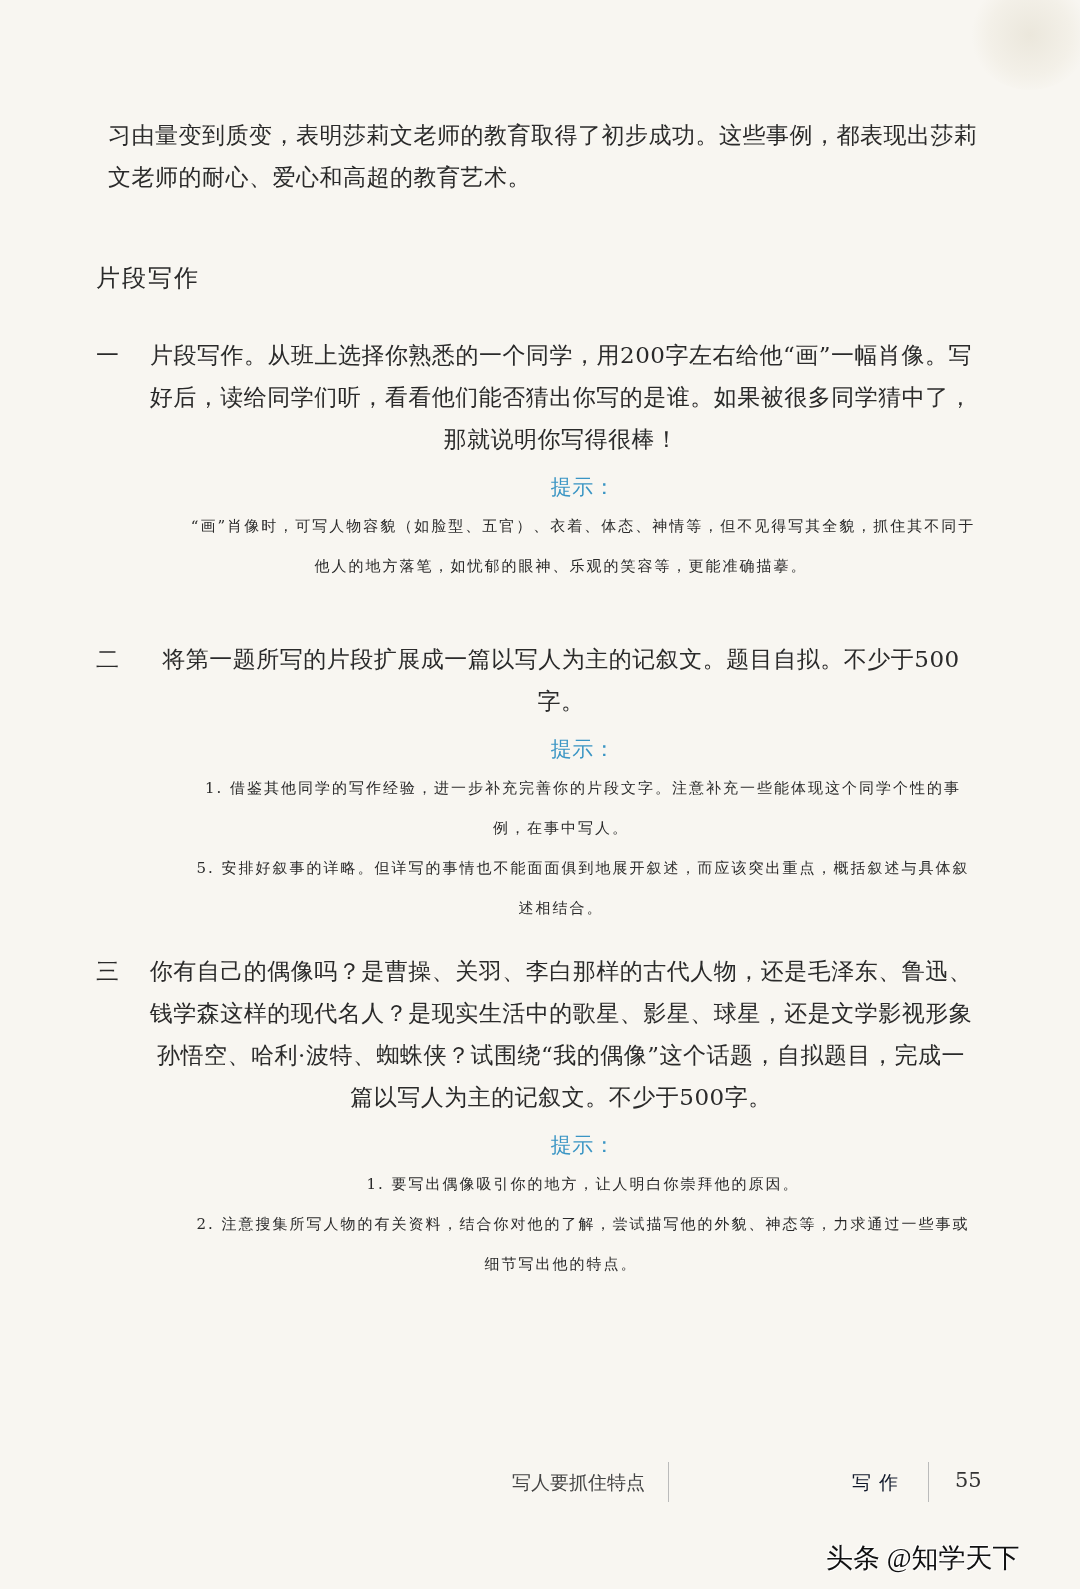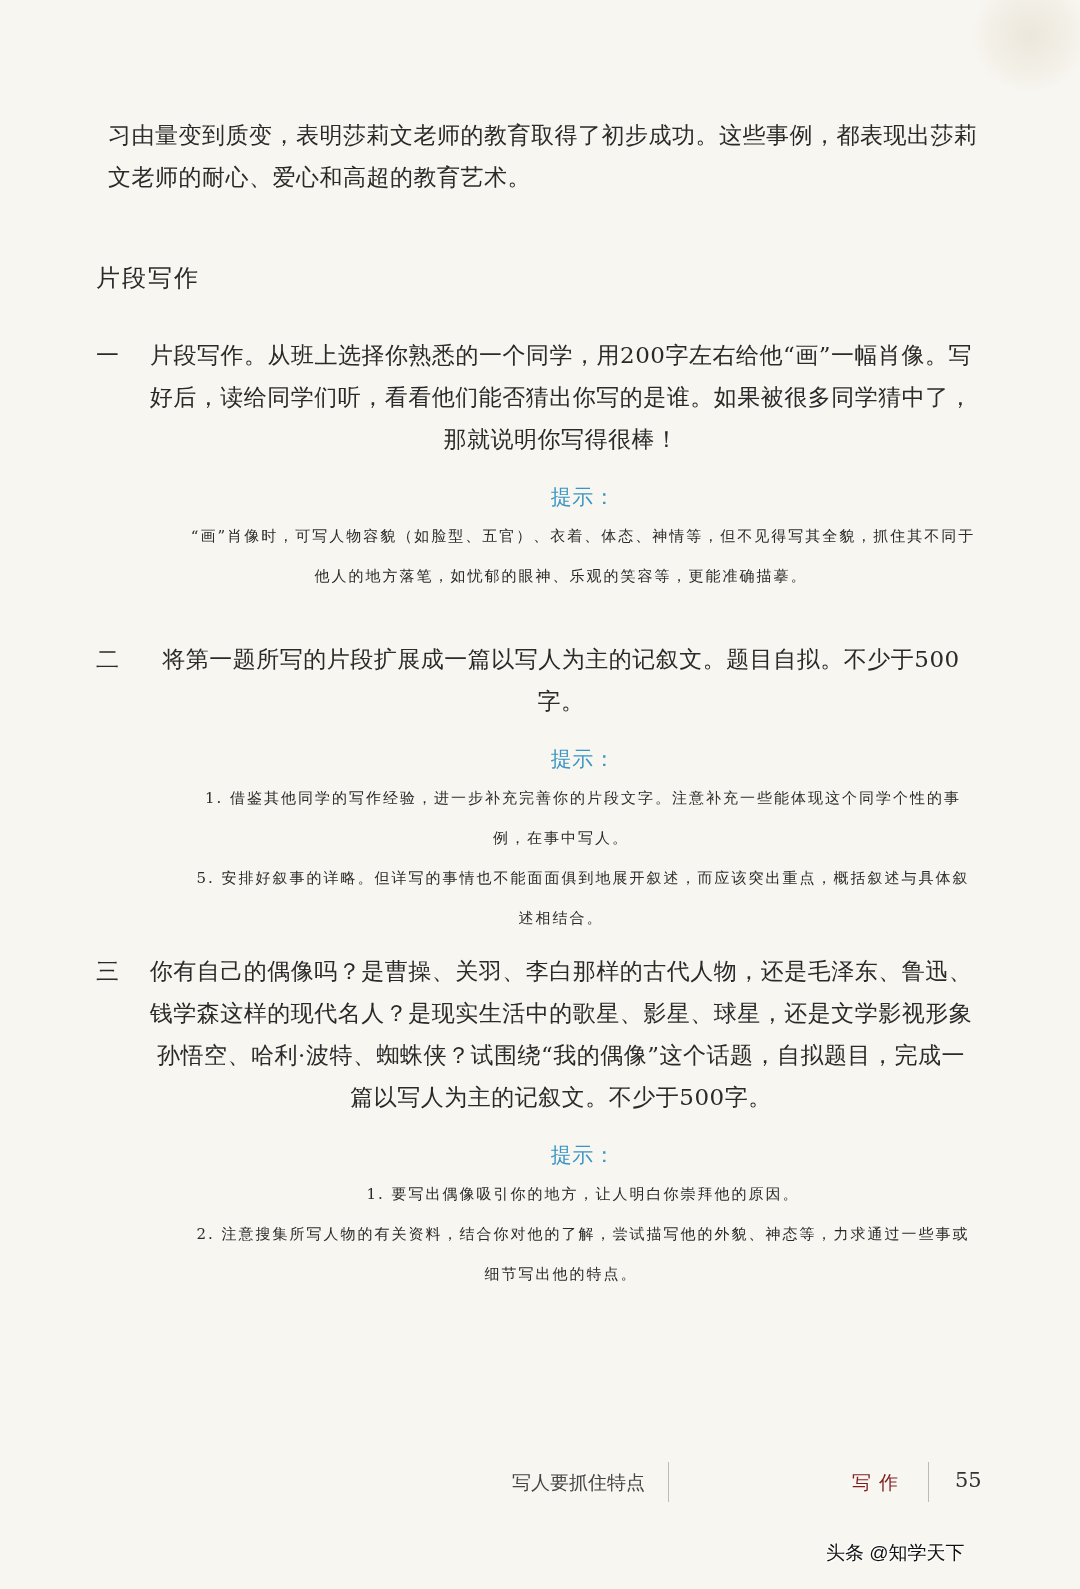--- a/index.html
+++ b/index.html
@@ -10,27 +10,27 @@
     color:#2a2a2a;
     position:relative;
   }
   .page { position:absolute; left:0; top:0; width:1080px; height:1589px; }
   .blob { position:absolute; right:-10px; top:-20px; width:120px; height:110px; border-radius:50%; background:radial-gradient(circle,#ebe7dc 0%,#f3f0e8 50%,transparent 72%); }
   .intro { position:absolute; left:96px; top:102px; width:880px; font-size:23px; line-height:42px; letter-spacing:0.5px; }
   .sect-title { position:absolute; left:96px; top:262px; font-size:24px; letter-spacing:2px; }
   .item { position:absolute; left:96px; width:880px; }
   .item .num { position:absolute; left:0; top:0; font-size:23px; line-height:42px; width:40px; }
   .item .body { margin-left:50px; font-size:23px; line-height:42px; letter-spacing:0.5px;text-align:center; }
-  .hint-label { color:#3a95c4; font-family:"DejaVu Sans","Liberation Sans",sans-serif; font-size:21px; line-height:38px; margin-left:44px; margin-top:18px; }
+  .hint-label { color:#3a95c4; font-family:"DejaVu Sans","Liberation Sans",sans-serif; font-size:21px; line-height:38px; margin-left:44px; margin-top:8px; }
   .hint-para { font-size:15px; line-height:40px; letter-spacing:2px; text-indent:44px; }
   .footer-left { position:absolute; left:512px; top:1470px; font-size:19px; color:#444; }
   .vline { position:absolute; width:1px; background:#bbb; }
-  .footer-sec { position:absolute; left:852px; top:1470px; font-size:19px; color:#7f1d1d; letter-spacing:8px; }
+  .footer-sec { position:absolute; left:852px; top:1470px; font-size:19px; color:#0f172a; letter-spacing:8px; }
   .footer-page { position:absolute; left:955px; top:1468px; font-size:21px; color:#333; }
-  .watermark { position:absolute; left:826px; top:1540px; font-family:Liberation Sans, sans-serif; font-size:19px; color:#111; text-shadow:1px 1px 0 #fff,-1px -1px 0 #fff; }
+  .watermark { position:absolute; left:826px; top:1540px; font-family:Liberation Serif, serif; font-size:27px; color:#111; text-shadow:1px 1px 0 #fff,-1px -1px 0 #fff; }
 </style>
 </head>
 <body>
 
 <div class="page">
   <div class="blob"></div>
 
   <p class="intro" style="margin:12px;">习由量变到质变，表明莎莉文老师的教育取得了初步成功。这些事例，都表现出莎莉文老师的耐心、爱心和高超的教育艺术。</p>
 
   <div class="sect-title">片段写作</div>

